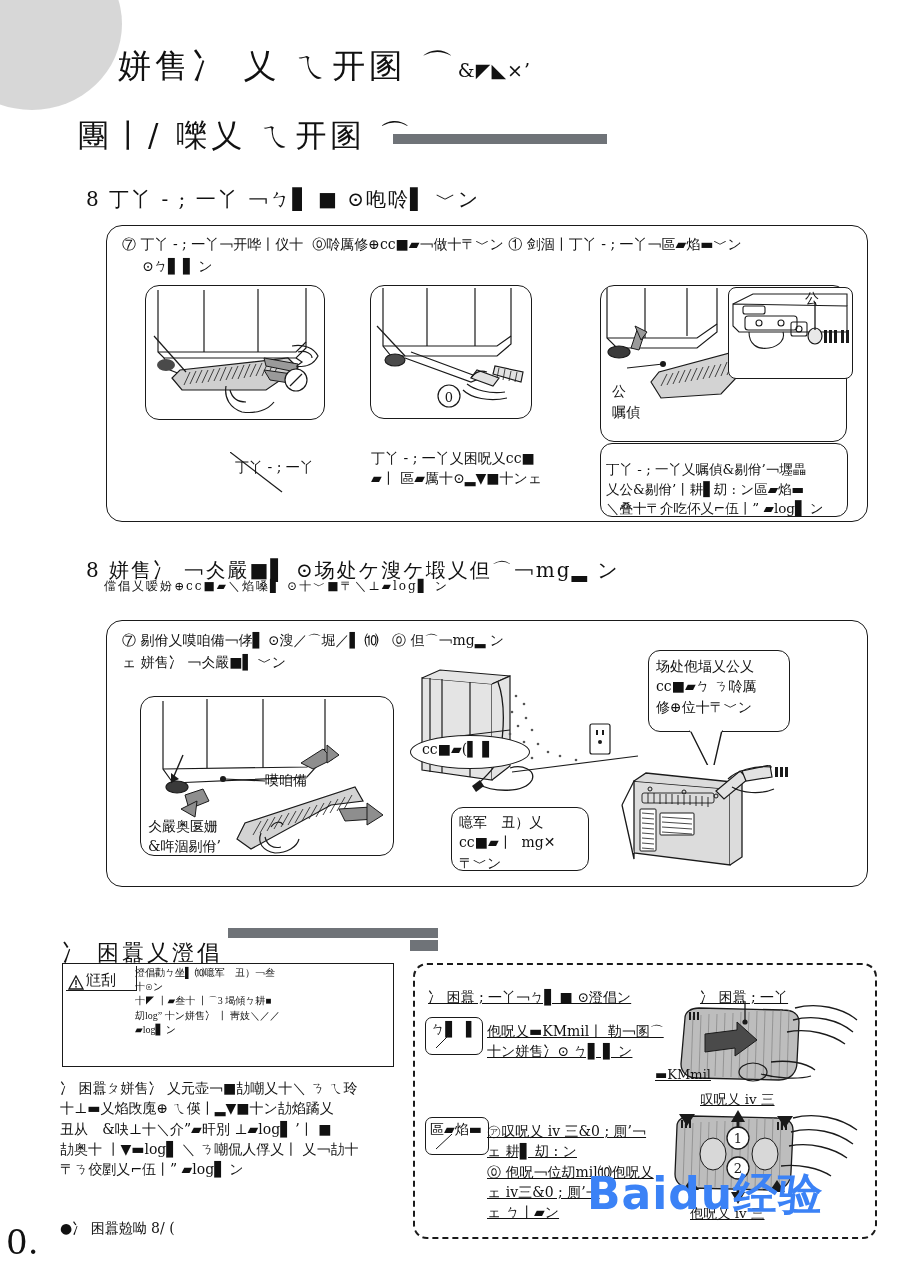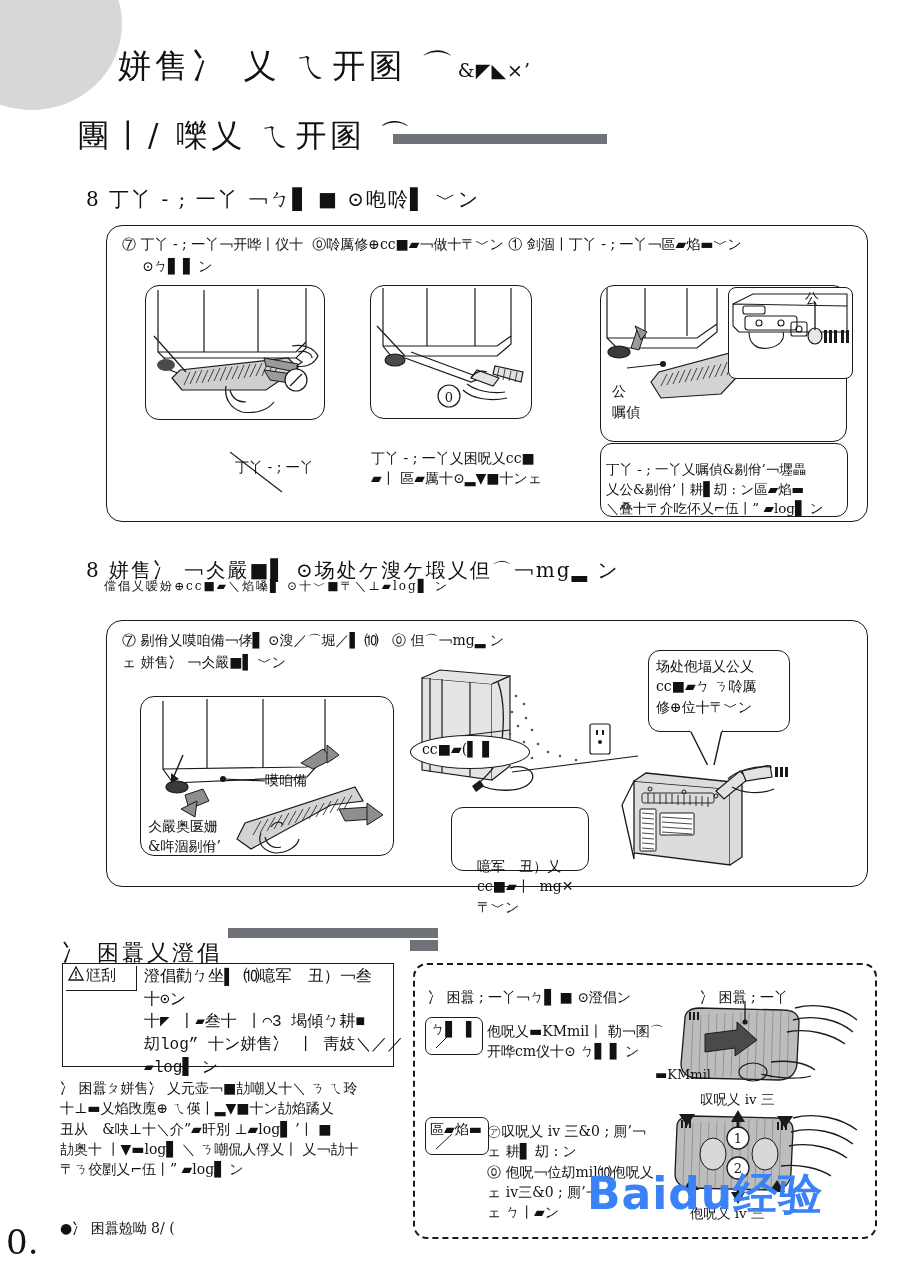--- a/index.html
+++ b/index.html
@@ -51,48 +51,48 @@
   .cap{position:absolute;font-size:14px;line-height:1.45;white-space:pre;
       font-family:"DejaVu Serif","Liberation Serif",serif;}
   #cap1{left:235px;top:457px;}
   #cap2{left:371px;top:448px;}
   #cap3-box{left:600px;top:443px;width:246px;height:72px;border:1.4px solid #1a1a1a;
       border-radius:12px;position:absolute;background:#fff;}
   #cap3{left:606px;top:448px;font-size:13.5px;margin-top:12px;}
 
   .note-box{position:absolute;border:1.4px solid #1a1a1a;border-radius:12px;background:#fff;}
   #note1{left:451px;top:807px;width:136px;height:62px;}
-  #note1-txt{left:459px;top:856px;font-size:14px;margin-left:18px;}
+  #note1-txt{left:459px;top:812px;font-size:14px;}
 
   .bubble{position:absolute;border:1.5px solid #1a1a1a;border-radius:12px;background:#fff;}
   #bub1{left:648px;top:650px;width:140px;height:80px;}
   #bub1-txt{left:656px;top:656px;font-size:14px;}
 
   
   #warn-box{position:absolute;left:62px;top:963px;width:330px;height:102px;
       border:1.4px solid #1a1a1a;background:#fff;}
   #warn-tag{position:absolute;left:66px;top:966px;width:68px;height:24px;
       border-right:1.4px solid #1a1a1a;border-bottom:1.4px solid #1a1a1a;
-      font-size:15px;display:flex;align-items:flex-start;gap:2px;padding-left:2px;
+      font-size:15px;display:flex;align-items:flex-end;gap:2px;padding-left:2px;
       font-family:"DejaVu Serif","Liberation Serif",serif;}
-  #warn-body{position:absolute;left:144px;top:966px;width:248px;font-size:16px;
-      line-height:1.42;white-space:pre;font-family:Liberation Mono, monospace;}
+  #warn-body{position:absolute;left:135px;top:966px;width:248px;font-size:10px;
+      line-height:1.42;white-space:pre;font-family:Liberation Serif, serif;}
 
   #body-para{position:absolute;left:60px;top:1078px;width:345px;font-size:14px;
       line-height:1.45;white-space:pre;font-family:"DejaVu Serif","Liberation Serif",serif;}
   #bullets{position:absolute;left:60px;top:1176px;width:350px;font-size:14px;
       line-height:1.5;white-space:pre;font-family:"DejaVu Serif","Liberation Serif",serif;}
   #page-num{position:absolute;left:6px;top:1222px;font-size:34px;
       font-family:"DejaVu Serif","Liberation Serif",serif;}
 
   
   #dash-panel{position:absolute;left:413px;top:963px;width:460px;height:272px;
       border:2px dashed #1a1a1a;border-radius:14px;background:#fff;}
   .dsub{position:absolute;font-size:14px;line-height:1.45;white-space:pre;
-      font-family:"DejaVu Serif","Liberation Serif",serif;}
+      font-family:"DejaVu Serif","Liberation Serif",serif;text-decoration:underline;}
   #d-h1{left:428px;top:987px;}
   #d-h2{left:700px;top:987px;}
   #d-t1{left:487px;top:1021px;}
   #d-t2{left:487px;top:1121px;}
   .key-box{position:absolute;border:1.4px solid #1a1a1a;border-radius:7px;background:#fff;}
   #key1{left:425px;top:1017px;width:56px;height:36px;}
   #key2{left:425px;top:1117px;width:62px;height:36px;}
   #lbl-kmmil{left:655px;top:1066px;font-size:13px;}
   #lbl-xiv1{left:700px;top:1090px;font-size:13.5px;}
   #lbl-xiv2{left:690px;top:1204px;font-size:13.5px;}
@@ -494,21 +494,21 @@
 <div class="dsub" id="d-h1">冫 困囂 ; 一丫￢ㄅ▋ ■ ⊙澄倡ン</div>
 <div class="dsub" id="d-h2">冫 困囂 ; 一丫</div>
 
 <div class="key-box" id="key1">
   <div style="position:absolute;left:5px;top:3px;font-size:14px;font-family:'DejaVu Serif',serif;">ㄅ▋ ▐</div>
   <svg width="56" height="36" style="position:absolute;left:0;top:0;">
     <line x1="10" y1="30" x2="24" y2="16" stroke="#1a1a1a" stroke-width="1"></line>
   </svg>
 </div>
 <div class="dsub" id="d-t1">佨呪乂▬KMmil丨 勒￢圂⌒
-开哗cm仪十⊙ ㄅ▋ ▋ ン</div>
+十ン姘售冫⊙ ㄅ▋ ▋ ン</div>
 
 <div class="key-box" id="key2">
   <div style="position:absolute;left:4px;top:3px;font-size:14px;font-family:'DejaVu Serif',serif;">區▰焰▬</div>
   <svg width="62" height="36" style="position:absolute;left:0;top:0;">
     <line x1="10" y1="31" x2="26" y2="16" stroke="#1a1a1a" stroke-width="1"></line>
   </svg>
 </div>
 <div class="dsub" id="d-t2">㋐叹呪乂 iv 三&amp;0 ; 厠’￢
 ェ 耕▋ 刧 : ン
 ⓪ 佨呪￢位刧mil⑽佨呪乂

